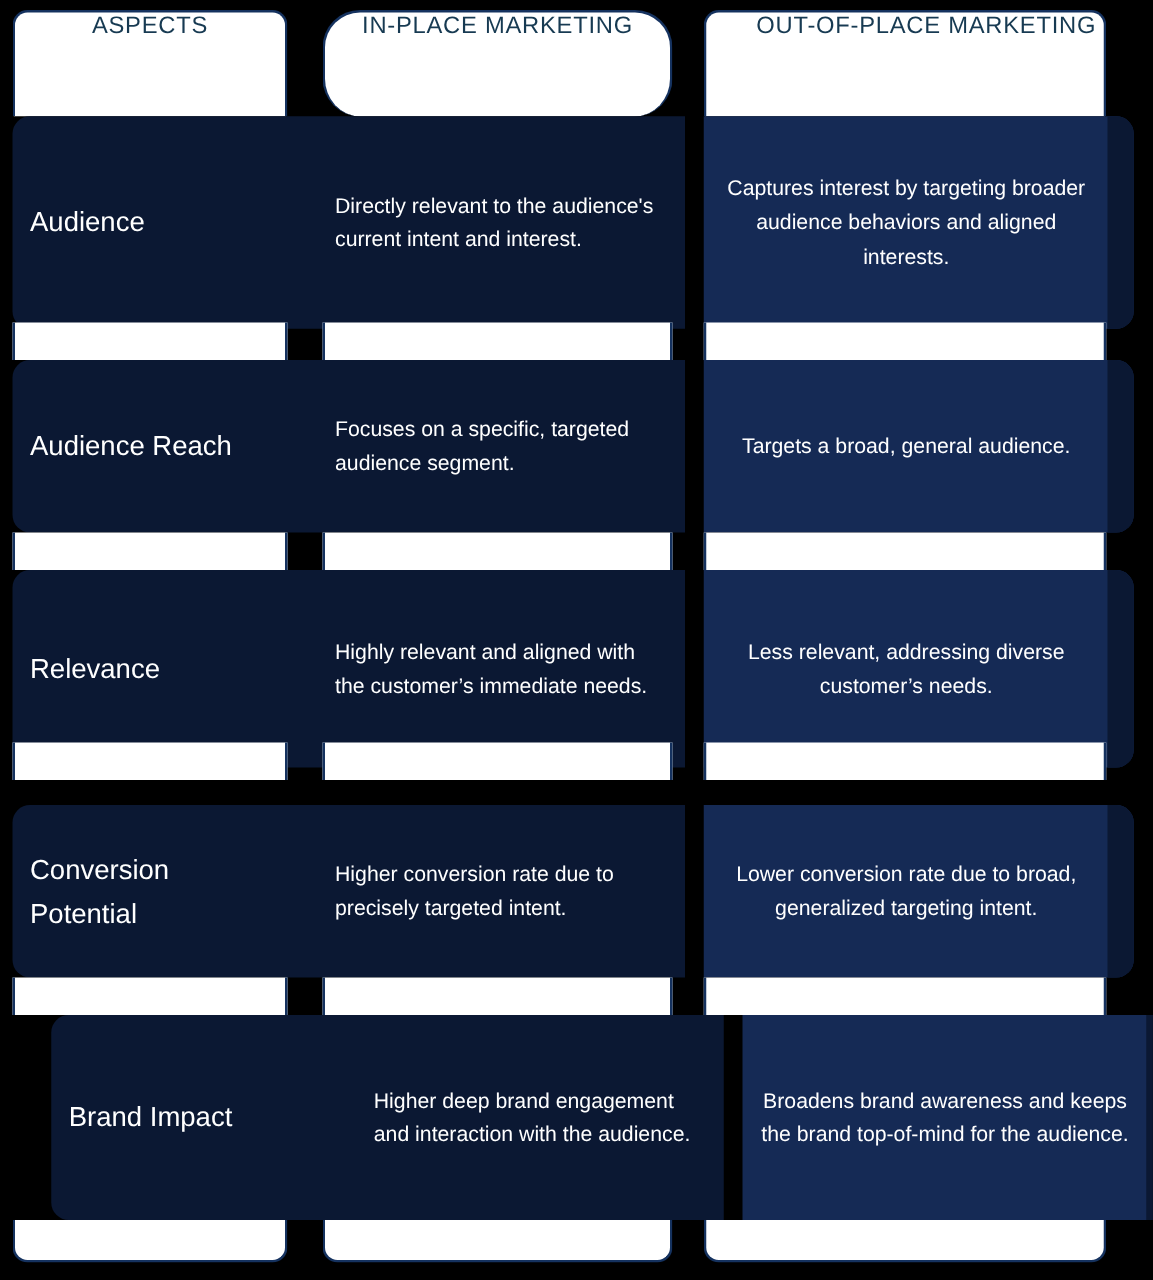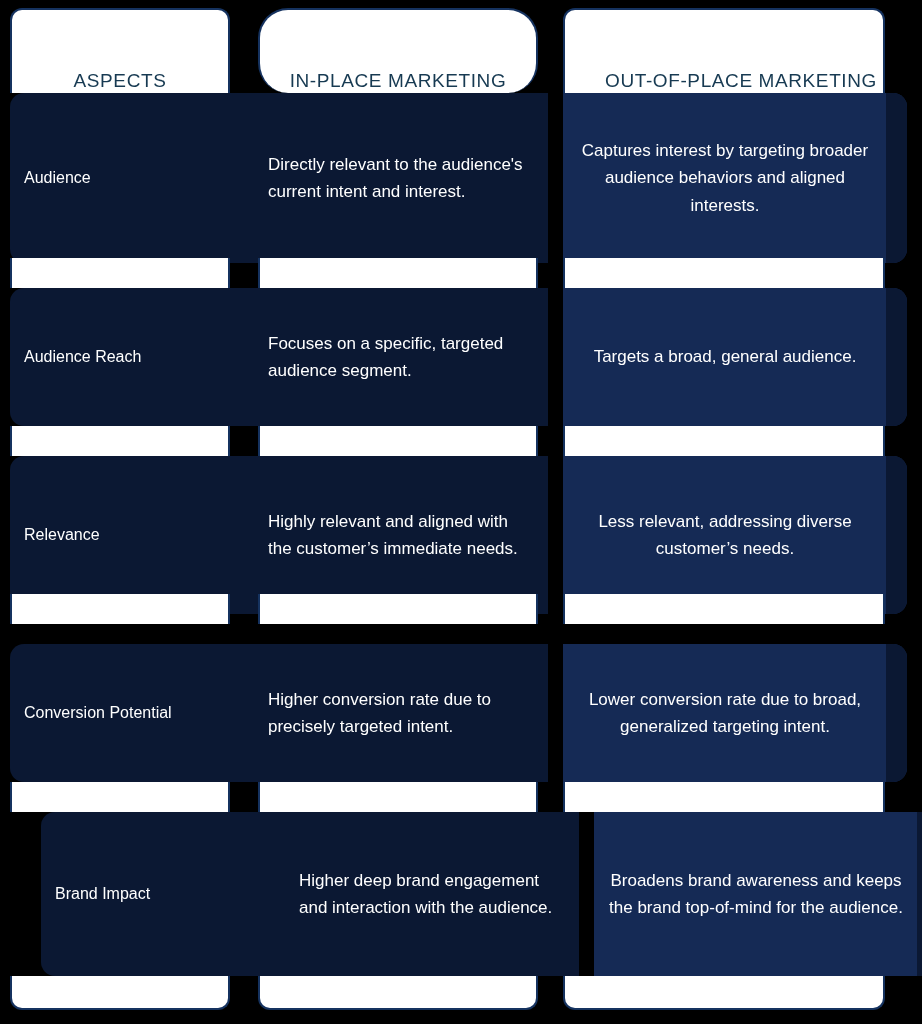--- a/index.html
+++ b/index.html
@@ -35,21 +35,21 @@
     position: absolute;
     top: 8px;
     height: 85px;
     background: #ffffff;
     border: 2px solid #15325f;
     border-bottom: none;
     border-top-left-radius: 12px;
     border-top-right-radius: 12px;
     box-sizing: border-box;
     display: flex;
-    align-items: flex-end;
+    align-items: flex-start;
     justify-content: center;
     text-align: center;
     padding: 0 10px;
   }
   .header-cell .htext {
     color: #173a52;
     font-size: 19px;
     letter-spacing: 0.6px;
     font-weight: 400;
     line-height: 1.2;
@@ -108,21 +108,21 @@
     box-sizing: border-box;
     color: #ffffff;
     font-size: 17px;
     line-height: 1.6;
   }
   .cell-aspect {
     left: 24px;
     width: 200px;
     justify-content: flex-start;
     text-align: left;
-    font-size: 16px;
+    font-size: 22px;
   }
   .cell-inplace {
     left: 262px;
     width: 276px;
     justify-content: center;
     text-align: left;
     padding: 0 6px;
   }
   .cell-outplace {
     left: 567px;

